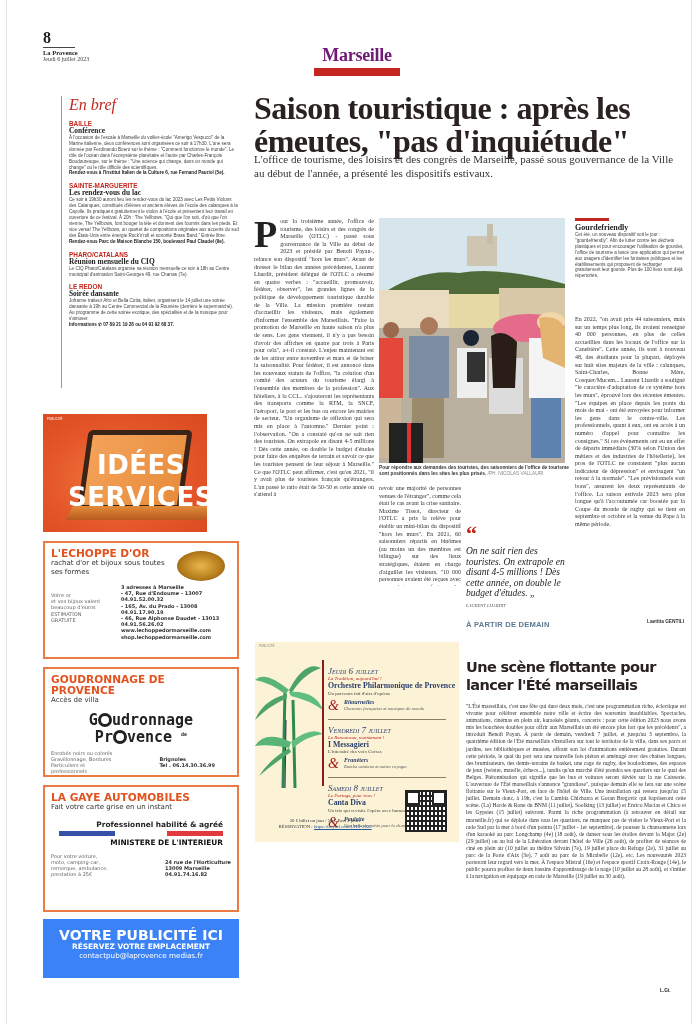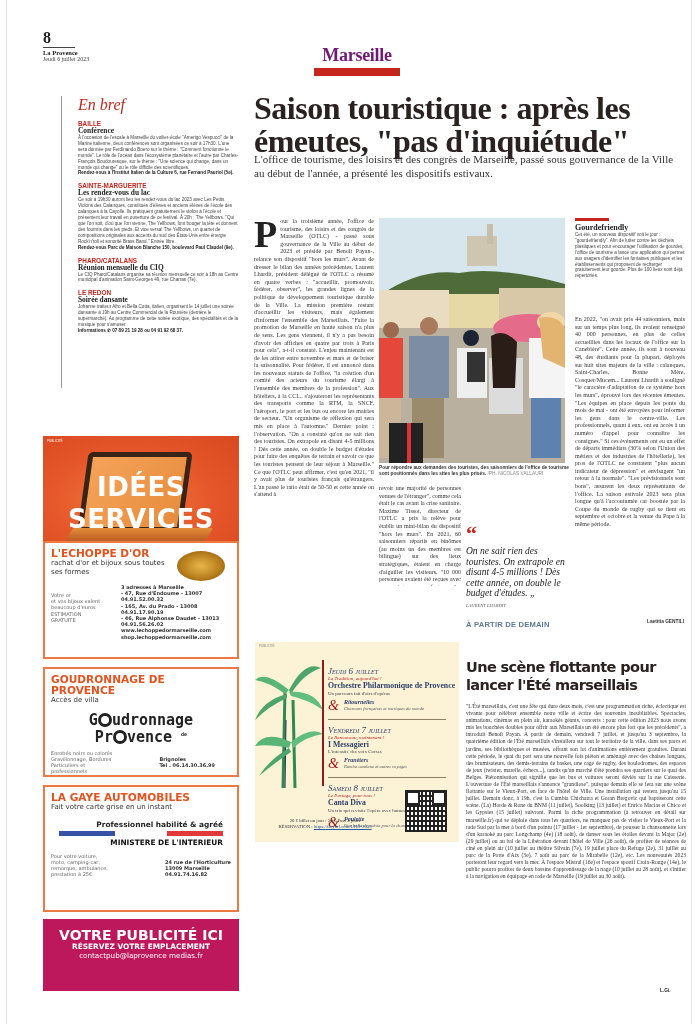--- a/index.html
+++ b/index.html
@@ -7,21 +7,21 @@
 body{font-family:"DejaVu Serif",serif;color:#222;position:relative}
 .page{position:absolute;left:6px;top:0;width:686px;height:1024px;background:#fff;border-left:1px solid #e4e4e4;border-right:1px solid #e4e4e4}
 .folio{position:absolute;left:36px;top:30px}
 .folio .num{font-family:"Liberation Serif",serif;font-weight:bold;font-size:16px;line-height:16px;border-bottom:1px solid #444;width:32px;padding-bottom:1px}
 .folio .pub{font-family:"Liberation Serif",serif;font-weight:bold;font-size:6.5px;margin-top:1px}
 .folio .date{font-family:"Liberation Serif",serif;font-size:6px;color:#444}
 .rubric{position:absolute;left:307px;top:46px;width:86px;text-align:center}
 .rubric .t{font-family:"Liberation Serif",serif;font-weight:bold;font-size:18px;color:#701a75;letter-spacing:-0.3px;line-height:18px}
 .rubric .bar{height:8px;background:#c4261d;margin-top:4px}
 
-.enbref{position:absolute;left:54px;top:96px;width:178px;border-left:1px solid #999;padding-left:16px;height:292px}
+.enbref{position:absolute;left:54px;top:96px;width:178px;border-left:1px solid #999;padding-left:7px;height:292px}
 .enbref h2{font-family:"Liberation Serif",serif;font-style:italic;font-weight:normal;font-size:16px;color:#c4261d;margin-bottom:6px}
 .brief{margin-bottom:6px}
 .brief .place{font-family:"Liberation Sans",sans-serif;font-weight:bold;color:#c4261d;font-size:6.4px;line-height:7px}
 .brief .ttl{font-family:"Liberation Serif",serif;font-weight:bold;font-size:7.4px;line-height:8px}
 .brief .body{font-family:"Liberation Sans",sans-serif;font-size:4.6px;line-height:5.9px;color:#444}
 .brief .rdv{font-family:"Liberation Sans",sans-serif;font-size:4.6px;line-height:5.9px;font-weight:bold;color:#222}
 
 .headline{position:absolute;left:247px;top:92px;width:432px;font-family:Liberation Serif, serif;font-size:32px;line-height:33px;color:#2a2220;letter-spacing:-0.5px}
 .chapo{position:absolute;left:247px;top:153px;width:432px;font-family:"Liberation Serif",serif;font-size:11px;line-height:13.5px;color:#333}
 .artcol{position:absolute;font-family:"Liberation Serif",serif;font-size:6px;line-height:7.6px;color:#333;text-align:justify;overflow:hidden}
@@ -32,36 +32,36 @@
 .quote{position:absolute;left:459px;top:525px;width:102px}
 .quote .qm{font-family:"Liberation Serif",serif;font-weight:bold;color:#c4261d;font-size:22px;line-height:18px}
 .quote .qt{font-family:"Liberation Serif",serif;font-style:italic;font-size:9.5px;line-height:10.5px;color:#222;margin-top:3px}
 .quote .qa{font-family:"Liberation Serif",serif;font-style:italic;font-size:4.6px;color:#555;margin-top:4px}
 .sidebox{position:absolute;left:568px;top:218px;width:110px}
 .sidebox .rb{width:34px;height:3px;background:#c4261d;margin-bottom:2px}
 .sidebox .st{font-family:"Liberation Serif",serif;font-weight:bold;font-size:8px;line-height:9px}
 .sidebox .sb{font-family:"Liberation Sans",sans-serif;font-size:4.6px;line-height:5.9px;color:#444}
 .signature{position:absolute;left:640px;top:619px;font-family:"Liberation Sans",sans-serif;font-weight:bold;font-size:4.8px;color:#333}
 
-.ad-idees{position:absolute;left:36px;top:436px;width:196px;height:118px;background:radial-gradient(ellipse at 45% 55%,#f07a3c 0%,#e5562a 55%,#d9481f 100%);overflow:hidden}
+.ad-idees{position:absolute;left:36px;top:414px;width:164px;height:118px;background:radial-gradient(ellipse at 45% 55%,#f07a3c 0%,#e5562a 55%,#d9481f 100%);overflow:hidden}
 .ad-idees .label{position:absolute;left:4px;top:3px;font-size:3px;color:#fff;font-family:"Liberation Sans",sans-serif}
 .ad-idees .laptop{position:absolute;left:40px;top:16px;width:104px;height:80px;border:5px solid #3a2418;border-radius:5px;transform:skewX(-8deg);background:linear-gradient(120deg,#f4a35a,#e78c3c)}
 .ad-idees .base{position:absolute;left:26px;top:92px;width:140px;height:14px;background:linear-gradient(#e38c3b,#b75a1f);transform:skewX(-30deg);border-radius:2px}
 .ad-idees .t1,.ad-idees .t2{position:absolute;left:0;width:196px;text-align:center;font-family:"DejaVu Sans",sans-serif;font-weight:bold;color:#fff;font-size:26px;letter-spacing:0.5px}
 .ad-idees .t1{top:36px}
 .ad-idees .t2{top:68px}
 .adbox{position:absolute;left:36px;width:196px;border:2px solid #ec7a45;background:#fff;font-family:"DejaVu Sans",sans-serif;padding:5px 6px}
 .adbox .h{font-weight:bold;color:#e2531f;font-size:10.6px;line-height:11px}
 .adbox .sub{color:#333;font-size:7px;line-height:8.5px}
 .adbox .sm{font-size:5px;line-height:6.2px;color:#666}
 .adbox .bd{font-size:5px;line-height:6.2px;color:#333;font-weight:bold}
 .ad-echoppe{top:541px;height:118px}
 .ad-goud{top:667px;height:110px}
 .ad-gaye{top:785px;height:127px}
-.ad-pub{position:absolute;left:36px;top:919px;width:196px;height:72px;background:#be185d;color:#fff;font-family:"DejaVu Sans",sans-serif;text-align:center;padding-top:9px}
+.ad-pub{position:absolute;left:36px;top:919px;width:196px;height:59px;background:#3b82f6;color:#fff;font-family:"DejaVu Sans",sans-serif;text-align:center;padding-top:9px}
 .ad-pub .a{font-weight:bold;font-size:14px;line-height:14px}
 .ad-pub .b{font-weight:bold;font-size:7.4px;line-height:9px}
 .ad-pub .c{font-size:7.2px;line-height:9px}
 .gold{position:absolute;right:12px;top:8px;width:48px;height:30px;border-radius:50%;background:radial-gradient(ellipse,#e8b64b 0%,#b47b1a 60%,#7a4c10 100%)}
 .goudlogo{font-family:"DejaVu Sans Mono",monospace;font-weight:bold;font-size:15px;line-height:14px;color:#222;text-align:center;margin:8px 0 6px}
 .goudlogo .o{display:inline-block;width:14px;height:14px;border-radius:50%;border:3px solid #222;vertical-align:-2px}
 .flagbar{display:flex;justify-content:space-between;margin:2px 0}
 .flagbar span{display:block;width:56px;height:5px}
 
 .ad-concert{position:absolute;left:248px;top:642px;width:204px;height:200px;background:#fcf3d6;overflow:hidden}

